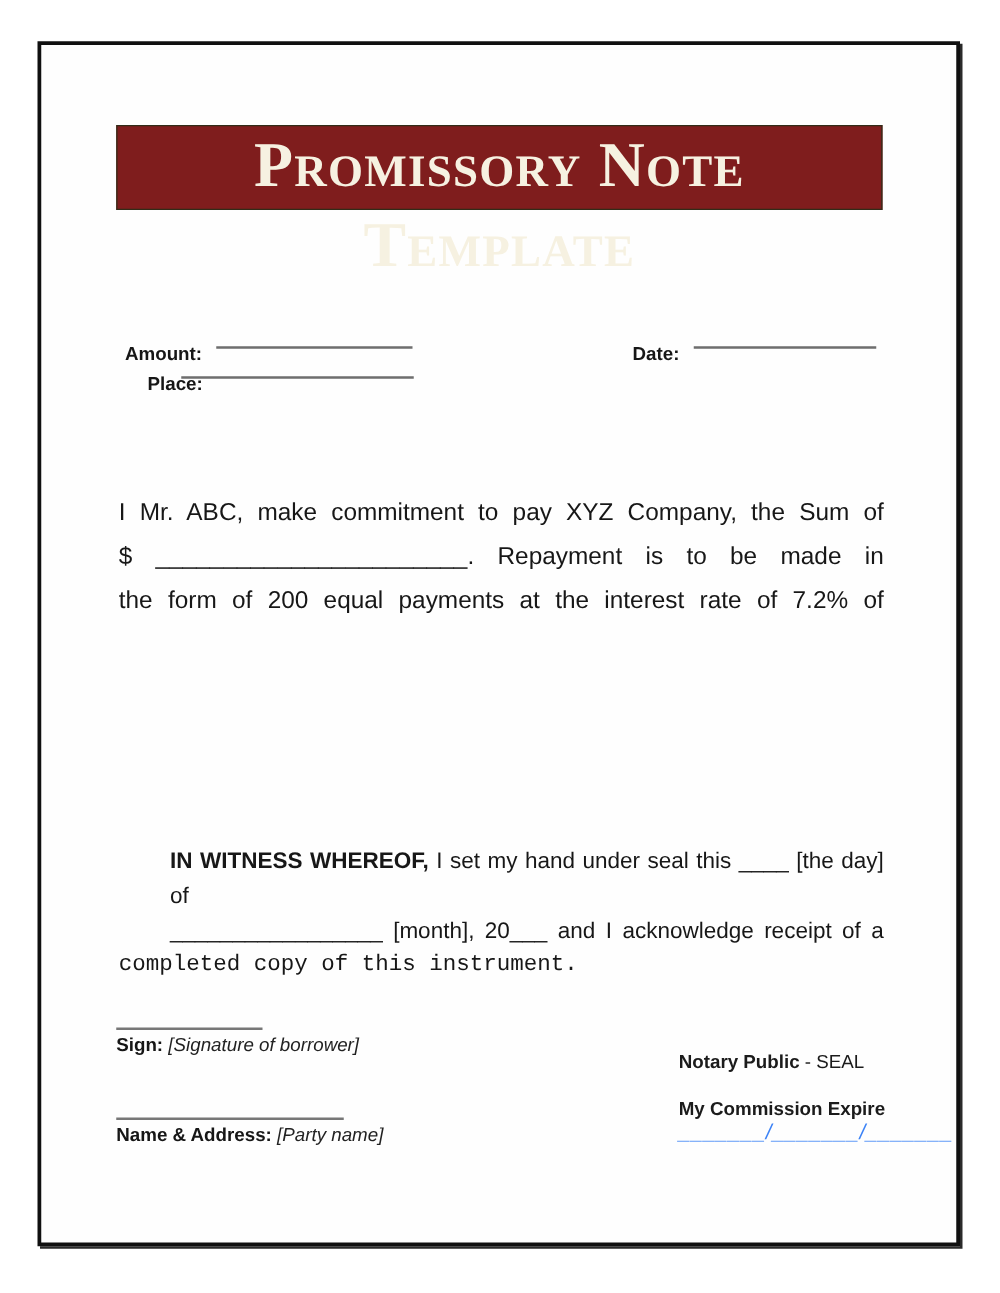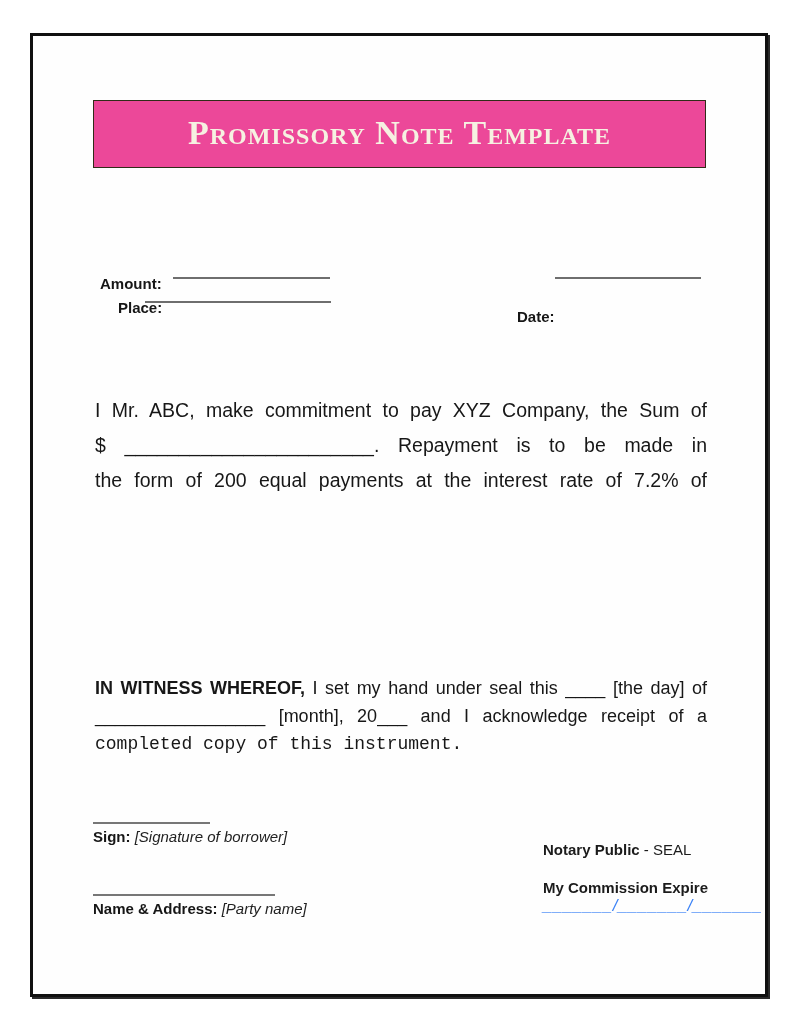--- a/index.html
+++ b/index.html
@@ -15,27 +15,27 @@
     left: 30px; top: 33px;
     width: 738px; height: 964px;
     background: #fefefe;
     border: 3px solid #101010;
     box-shadow: 2px 2px 0 #2a2a2a;
   }
   .title-bar {
     position: absolute;
     left: 60px; top: 64px;
     width: 613px; height: 68px;
-    background: #ec4899;
+    background: #7f1d1d;
     border: 1px solid #312c18;
     color: #f6f1e1;
     font-family: "Liberation Serif", serif;
     font-weight: bold;
     font-variant: small-caps;
-    font-size: 34px;
+    font-size: 51px;
     letter-spacing: 1px;
     text-align: center;
     line-height: 64px;
   }
   .field-label {
     position: absolute;
     font-size: 15px;
     font-weight: bold;
     color: #161616;
   }
@@ -55,21 +55,21 @@
   .body-par .jline { text-align: justify; text-align-last: justify; }
   .body-par .lline { text-align: left; }
   .witness-par {
     position: absolute;
     left: 62px; top: 638px;
     width: 612px;
     font-size: 18px;
     line-height: 28px;
     color: #171717;
   }
-  .witness-par .jline { text-align: justify; text-align-last: justify; }
+  .witness-par .jline { text-align: justify; text-align-last: justify; margin-left: 41px; }
   .witness-par .lline { text-align: left; font-family: Liberation Mono, monospace; }
   .bold { font-weight: bold; }
   .sig-block { position: absolute; font-size: 15px; }
   .sig-line { border-bottom: 2px solid #777; height: 10px; margin-bottom: 4px; }
   .sig-label { font-weight: bold; color: #161616; }
   .sig-hint { font-style: italic; font-weight: normal; color: #222; }
   .notary-line1 { position: absolute; left: 510px; top: 805px; font-size: 15px; }
   .notary-bold { font-weight: bold; }
   .notary-reg { font-weight: normal; }
   .commission-block { position: absolute; left: 510px; top: 843px; font-size: 15px; }
@@ -79,21 +79,21 @@
 </head>
 <body>
 
 <div class="page">
 
   <div class="title-bar">Promissory Note Template</div>
 
   <div class="field-label" style="left:67px; top:239px;">Amount:</div>
   <div class="field-line" style="left:140px; top:225px; width:157px;"></div>
 
-  <div class="field-label" style="left:484px; top:239px;margin-top:33px;">Date:</div>
+  <div class="field-label" style="left:473px; top:239px;">Date:</div>
   <div class="field-line" style="left:522px; top:225px; width:146px;"></div>
 
   <div class="field-label" style="left:85px; top:263px;">Place:</div>
   <div class="field-line" style="left:112px; top:249px; width:186px;"></div>
 
   <div class="body-par">
     <div class="jline">I Mr. ABC, make commitment to pay XYZ Company, the Sum of</div>
     <div class="jline">$ _______________________. Repayment is to be made in</div>
     <div class="jline">the form of 200 equal payments at the interest rate of 7.2% of</div>
   </div>

